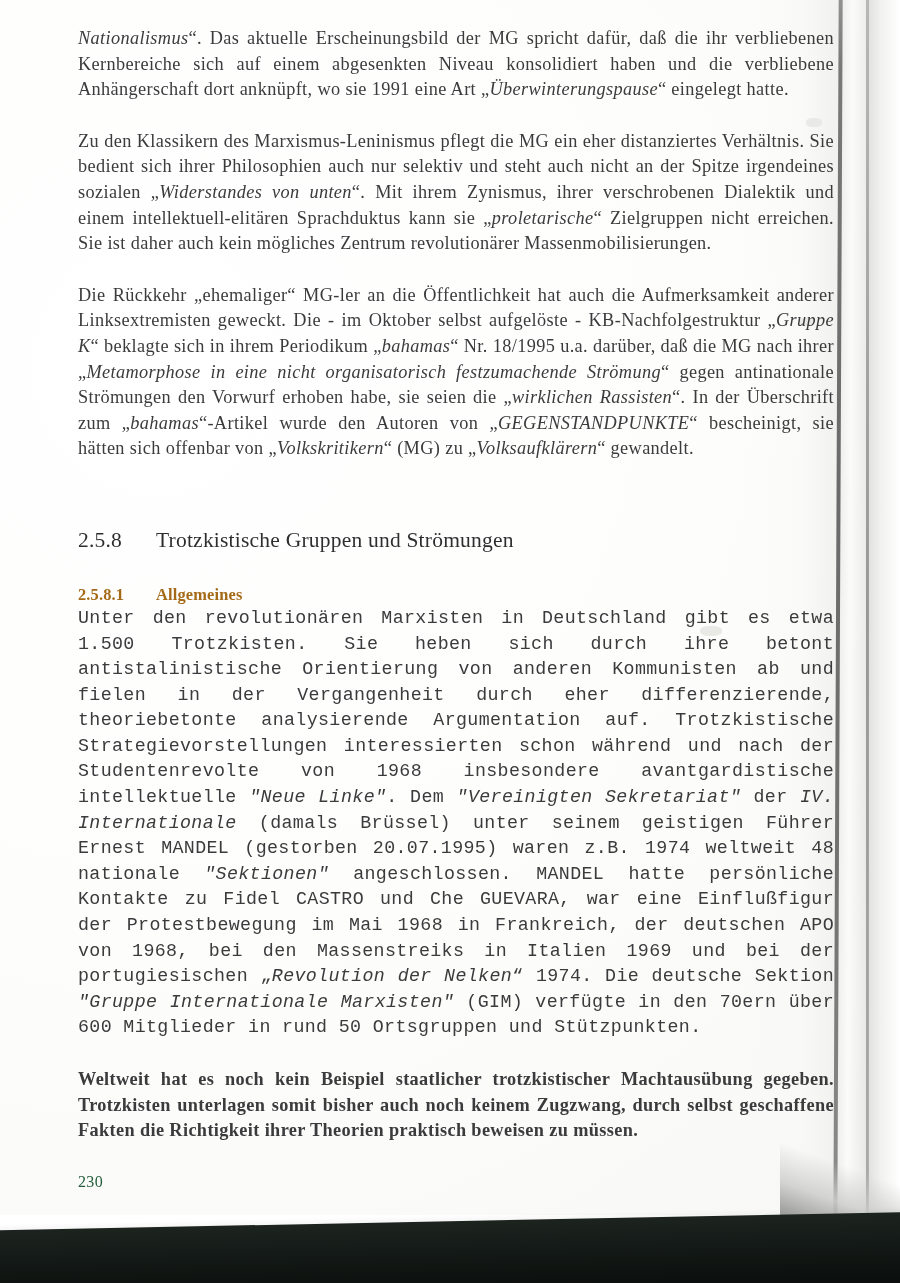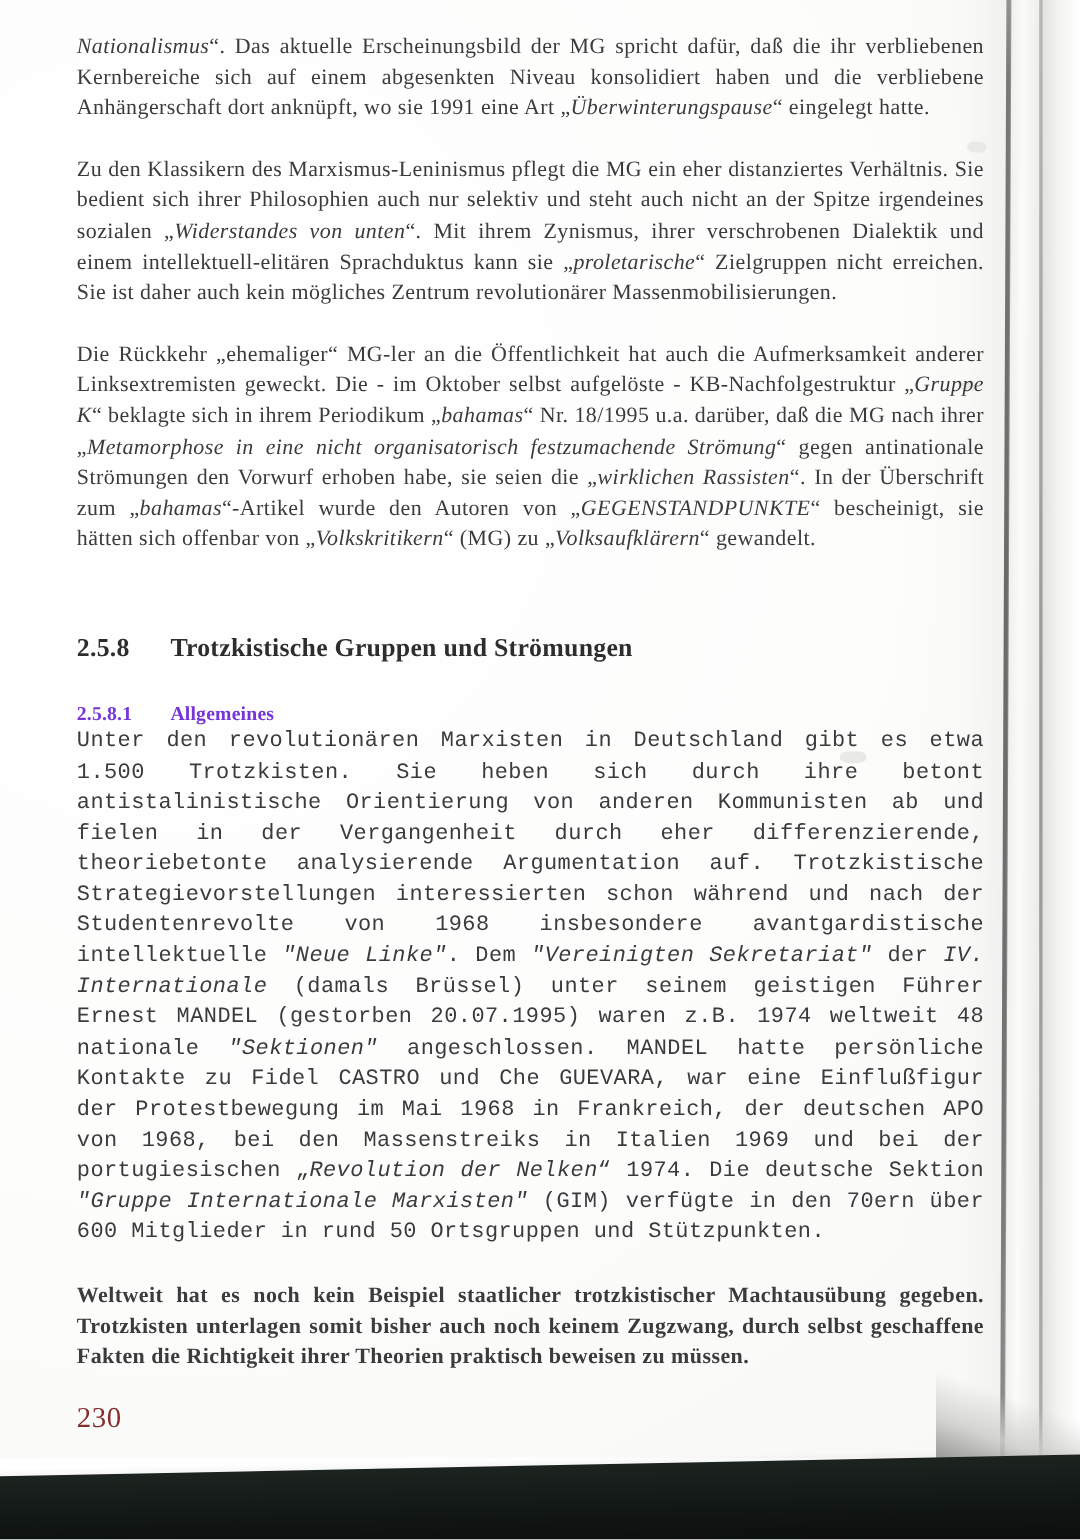--- a/index.html
+++ b/index.html
@@ -112,21 +112,21 @@
     background: linear-gradient(200deg,
       rgba(255,255,255,0) 38%,
       rgba(205,205,203,0.85) 62%,
       rgba(150,150,148,0.95) 82%,
       rgba(120,120,118,1) 100%);
   }
 
   
   .text-col {
     position: absolute;
-    left: 64px;
+    left: 78px;
     top: 26px;
     width: 756px;
   }
 
   p.para {
     margin: 0 0 26px 0;
     font-size: 18.3px;
     line-height: 25.6px;
     text-align: justify;
     text-justify: inter-word;
@@ -137,51 +137,51 @@
 
   em, .it {
     font-style: italic;
   }
 
   
   .h-section {
     margin: 64px 0 0 0;
     font-size: 21.5px;
     line-height: 28px;
-    font-weight: bold;
+    font-weight: normal;
     color: #1f1f21;
     letter-spacing: 0.01em;
   }
   .h-section .num {
     display: inline-block;
     min-width: 78px;
   }
 
   .h-sub {
     margin: 30px 0 0 0;
     font-size: 16.4px;
     line-height: 22px;
     font-weight: bold;
-    color: #6d28d9;
+    color: #a16207;
     letter-spacing: 0.01em;
   }
   .h-sub .num {
     display: inline-block;
     min-width: 78px;
   }
 
   .after-heading { margin-top: 32px; font-family: Liberation Mono, monospace; }
 
   .para-gap-large { margin-top: 38px; font-weight: bold; }
 
   .page-number {
     margin: 10px 0 8px 0;
-    font-size: 24px;
+    font-size: 16px;
     line-height: 24px;
-    color: #7f1d1d;
+    color: #14532d;
     letter-spacing: 0.02em;
   }
 
   
   .scan-soft {
     filter: blur(0.28px) contrast(0.97);
     opacity: 0.95;
   }
 
   

